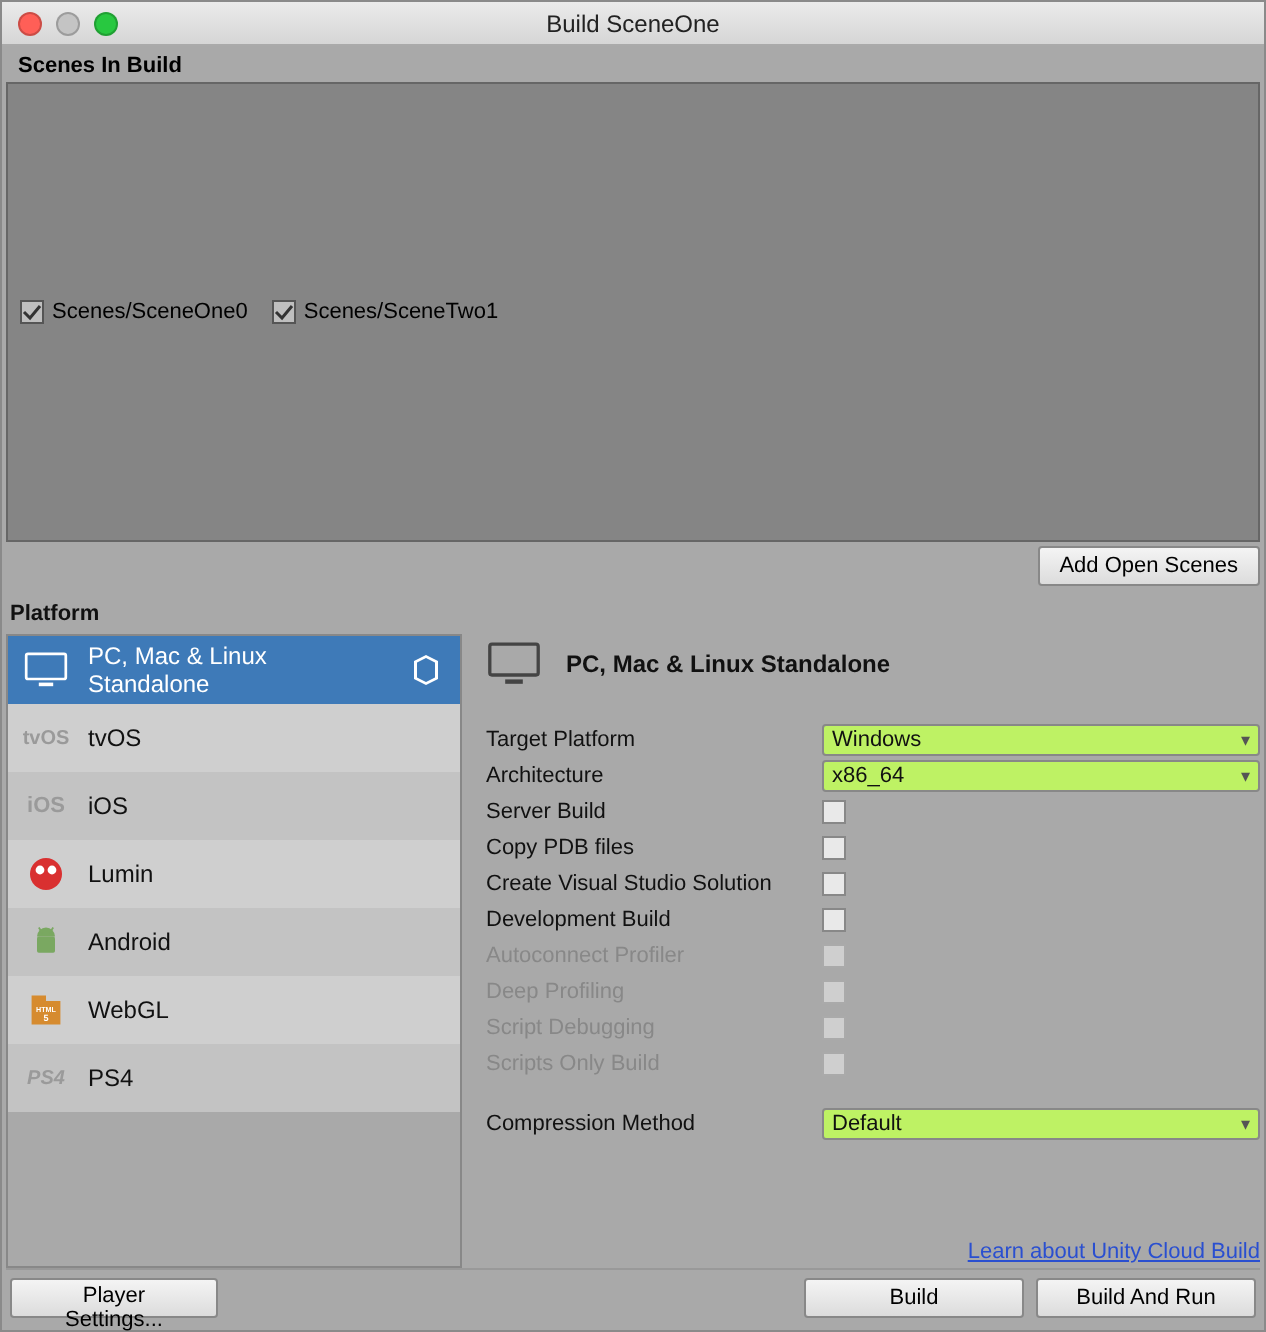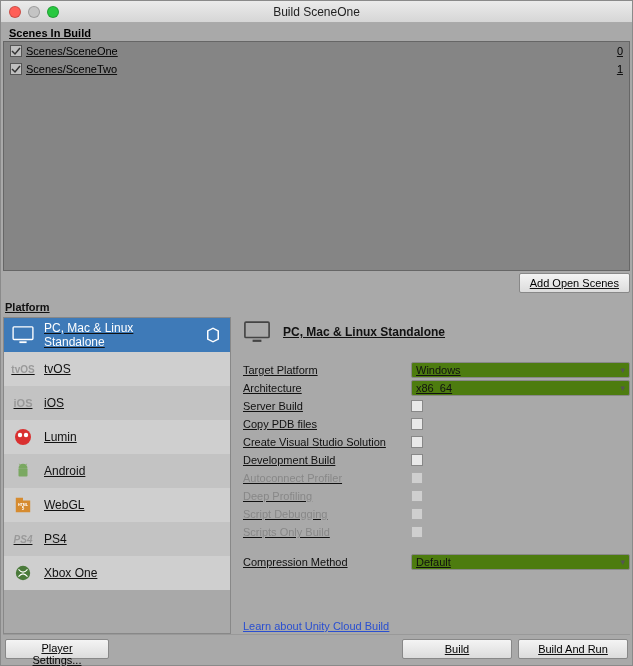--- a/index.html
+++ b/index.html
@@ -7,24 +7,24 @@
   .window { width: 100%; height: 100%; display: flex; flex-direction: column; border: 1px solid #8a8a8a; }
   
   .titlebar { height: 22px; background: linear-gradient(#ebebeb,#d6d6d6); border-bottom: 1px solid #aaa; display: flex; align-items: center; padding: 0 8px; position: relative; }
   .traffic { display: flex; gap: 7px; }
   .dot { width: 12px; height: 12px; border-radius: 50%; border: 0.5px solid rgba(0,0,0,.2); }
   .dot.red { background: #ff5f57; }
   .dot.yellow { background: #c4c4c4; }
   .dot.green { background: #28c840; }
   .title { position: absolute; left: 0; right: 0; text-align: center; font-size: 12px; color: #222; pointer-events: none; }
 
-  .content { flex: 1; background: #a9a9a9; display: flex; flex-direction: column; padding: 0 2px 2px; text-decoration: underline; }
+  .content { flex: 1; background: #a9a9a9; display: flex; flex-direction: column; padding: 0 2px 2px; }
 
   .scenes-header { font-size: 11px; font-weight: bold; padding: 4px 6px 2px; color: #000; }
-  .scenes-box { background: #858585; border: 1px solid #666; height: 230px; display: flex; flex-direction: column; }
+  .scenes-box { background: #858585; border: 1px solid #666; height: 230px; display: flex; flex-direction: row; }
   .scene-row { display: flex; align-items: center; padding: 3px 6px; font-size: 11px; color: #000; }
   .chk { width: 12px; height: 12px; background: #bfbfbf; border: 1px solid #555; margin-right: 4px; display: flex; align-items: center; justify-content: center; }
   .chk svg { width: 10px; height: 10px; }
   .scene-row .idx { margin-left: auto; color: #000; }
   .scenes-actions { display: flex; justify-content: flex-end; padding: 2px 0 6px; }
   .btn { background: linear-gradient(#f4f4f4,#dcdcdc); border: 1px solid #888; border-radius: 2px; padding: 2px 10px; font-size: 11px; cursor: pointer; height: 20px; }
 
   .platforms-wrap { display: flex; gap: 12px; flex: 1; }
   .platform-col { width: 228px; display: flex; flex-direction: column; }
   .plat-header { font-size: 11px; font-weight: bold; padding: 2px 2px 4px; }
@@ -41,27 +41,27 @@
 
   .settings-col { flex: 1; display: flex; flex-direction: column; padding-top: 18px; }
   .sel-header { display: flex; align-items: center; gap: 12px; padding: 4px 0 18px; }
   .sel-header .picon { width: 28px; height: 22px; }
   .sel-header .txt { font-weight: bold; font-size: 12px; }
 
   .form-row { display: flex; align-items: center; height: 18px; font-size: 11px; color: #111; }
   .form-row.disabled { color: #888; }
   .form-row .lbl { width: 168px; }
   .form-row .ctl { flex: 1; }
-  .dropdown { background: #4d7c0f; border: 1px solid #888; height: 16px; display: flex; align-items: center; padding: 0 4px; font-size: 11px; border-radius: 2px; position: relative; cursor: pointer; }
+  .dropdown { background: #bef264; border: 1px solid #888; height: 16px; display: flex; align-items: center; padding: 0 4px; font-size: 11px; border-radius: 2px; position: relative; cursor: pointer; }
   .dropdown::after { content: "▾"; position: absolute; right: 4px; font-size: 9px; color: #555; }
   .smchk { width: 12px; height: 12px; background: #e9e9e9; border: 1px solid #888; }
   .form-row.disabled .smchk { background: #cfcfcf; border-color: #aaa; }
 
   .spacer { flex: 1; }
-  .link { text-align: left; font-size: 11px; color: #2a4fd0; text-decoration: underline; padding: 6px 0 2px; cursor: pointer; }
+  .link { text-align: right; font-size: 11px; color: #2a4fd0; text-decoration: underline; padding: 6px 0 2px; cursor: pointer; }
 
   .footer { display: flex; align-items: center; gap: 6px; padding: 4px 2px; border-top: 1px solid #999; }
   .footer .btn.wide { width: 110px; }
   
   .text-icon { font-family: Arial, sans-serif; font-weight: bold; }
 </style>
 </head>
 <body>
 
 <div class="window">
@@ -161,29 +161,20 @@
                 </svg>
               </span>
             <span class="pname">WebGL</span>
           </div>
 
           <div class="plat-row alt0">
             <span class="picon text-icon" style="font-size:10px;color:#9a9a9a;font-style:italic;">PS4</span>
             <span class="pname">PS4</span>
           </div>
 
-          <div class="plat-row alt1">
-            <span class="picon">
-                <svg viewBox="0 0 20 20" width="18" height="18">
-                  <circle cx="10" cy="10" r="8" fill="#4a7a3a"></circle>
-                  <path d="M5 6 Q10 12 15 6 M5 14 Q10 8 15 14" stroke="#fff" stroke-width="1.2" fill="none"></path>
-                </svg>
-              </span>
-            <span class="pname">Xbox One</span>
-          </div>
 
         </div>
       </div>
 
       <div class="settings-col">
         <div class="sel-header">
           <span class="picon"><svg viewBox="0 0 24 20" width="28" height="22">
                 <rect x="1" y="1" width="22" height="14" rx="1" fill="none" stroke="#444" stroke-width="1.5"></rect>
                 <rect x="8" y="17" width="8" height="2" fill="#444"></rect>
               </svg></span>

